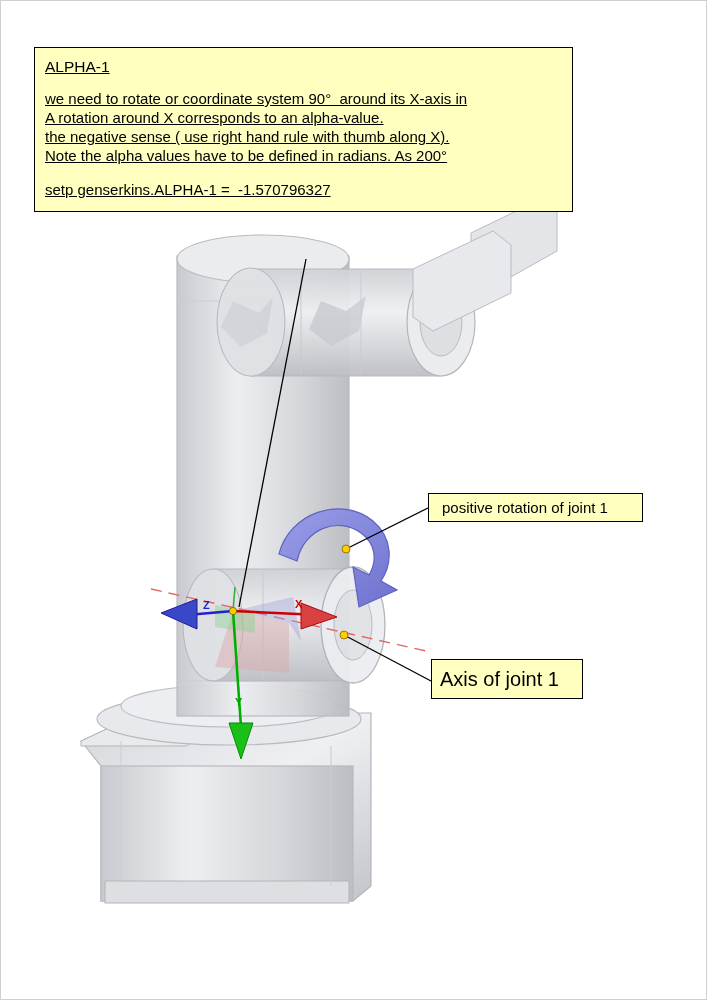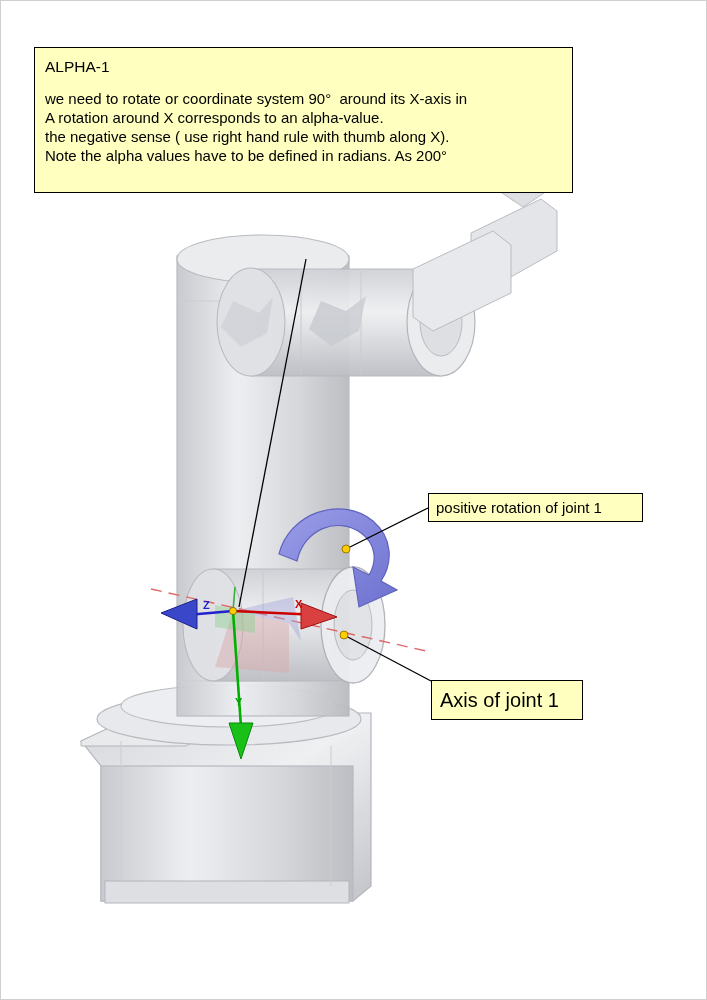--- a/index.html
+++ b/index.html
@@ -32,20 +32,21 @@
     position: absolute;
     background: #ffffbf;
     border: 1px solid #000000;
     box-sizing: border-box;
   }
   #alpha-note {
     left: 33px;
     top: 46px;
     width: 539px;
     padding: 10px 10px 12px 10px;
+    text-decoration: underline;
   }
   #alpha-note .note-title {
     font-size: 15.5px;
     color: #000;
     line-height: 17px;
     margin-bottom: 14px;
   }
   #alpha-note .note-line {
     font-size: 15px;
     color: #000;
@@ -62,29 +63,29 @@
     white-space: pre;
   }
   
   #label-positive-rotation {
     left: 427px;
     top: 492px;
     width: 215px;
     height: 29px;
     display: flex;
     align-items: center;
-    padding-left: 7px;
+    padding-left: 13px;
   }
   #label-positive-rotation span {
     font-size: 15px;
     color: #000;
   }
   #label-axis-joint1 {
     left: 430px;
-    top: 679px;
+    top: 658px;
     width: 152px;
     height: 40px;
     display: flex;
     align-items: center;
     padding-left: 8px;
   }
   #label-axis-joint1 span {
     font-size: 20px;
     color: #000;
   }
@@ -225,20 +226,21 @@
   <div class="axis-letter" style="left:234px; top:695px; color:#00a000;">Y</div>
   <div class="axis-letter" style="left:202px; top:598px; color:#2222cc;">Z</div>
 
   <div class="callout" id="alpha-note">
     <div class="note-title">ALPHA-1</div>
     <div class="note-line">we need to rotate or coordinate system 90°  around its X-axis in</div>
     <div class="note-line">A rotation around X corresponds to an alpha-value.</div>
     <div class="note-line">the negative sense ( use right hand rule with thumb along X).</div>
     <div class="note-line">Note the alpha values have to be defined in radians. As 200°</div>
     <div class="note-gap"></div>
+    <div class="note-setp">setp genserkins.ALPHA-1 =  -1.570796327</div>
   </div>
 
   <div class="callout" id="label-positive-rotation">
     <span>positive rotation of joint 1</span>
   </div>
 
   <div class="callout" id="label-axis-joint1">
     <span>Axis of joint 1</span>
   </div>
 

